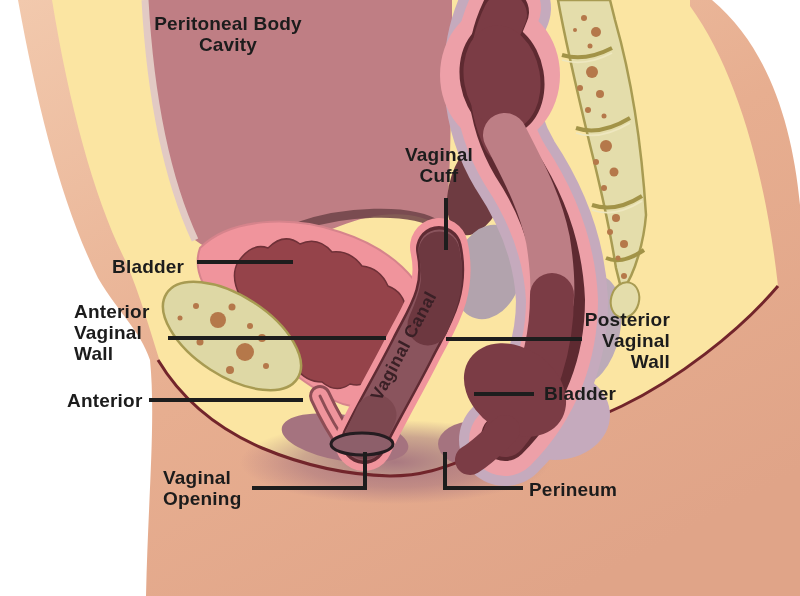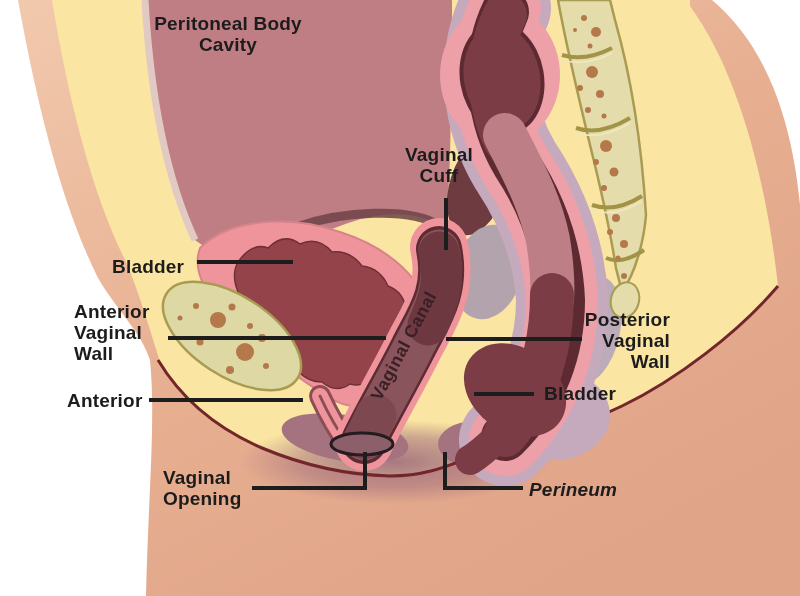--- a/index.html
+++ b/index.html
@@ -179,16 +179,16 @@
 <div class="lbl" style="left:74px;top:301px;">Anterior
 Vaginal
 Wall</div>
 <div class="lbl" style="left:67px;top:390px;">Anterior</div>
 <div class="lbl" style="left:163px;top:467px;">Vaginal
 Opening</div>
 <div class="lbl right" style="right:130px;top:309px;text-align:right;">Posterior
 Vaginal
 Wall</div>
 <div class="lbl" style="left:544px;top:383px;">Bladder</div>
-<div class="lbl" style="left:529px;top:479px;font-style:italic;">Perineum</div>
+<div class="lbl" style="left:529px;top:479px;">Perineum</div>
 <div class="lbl rot" style="left:404px;top:346px;">Vaginal Canal</div>
 
 </div>
 
 </body></html>

